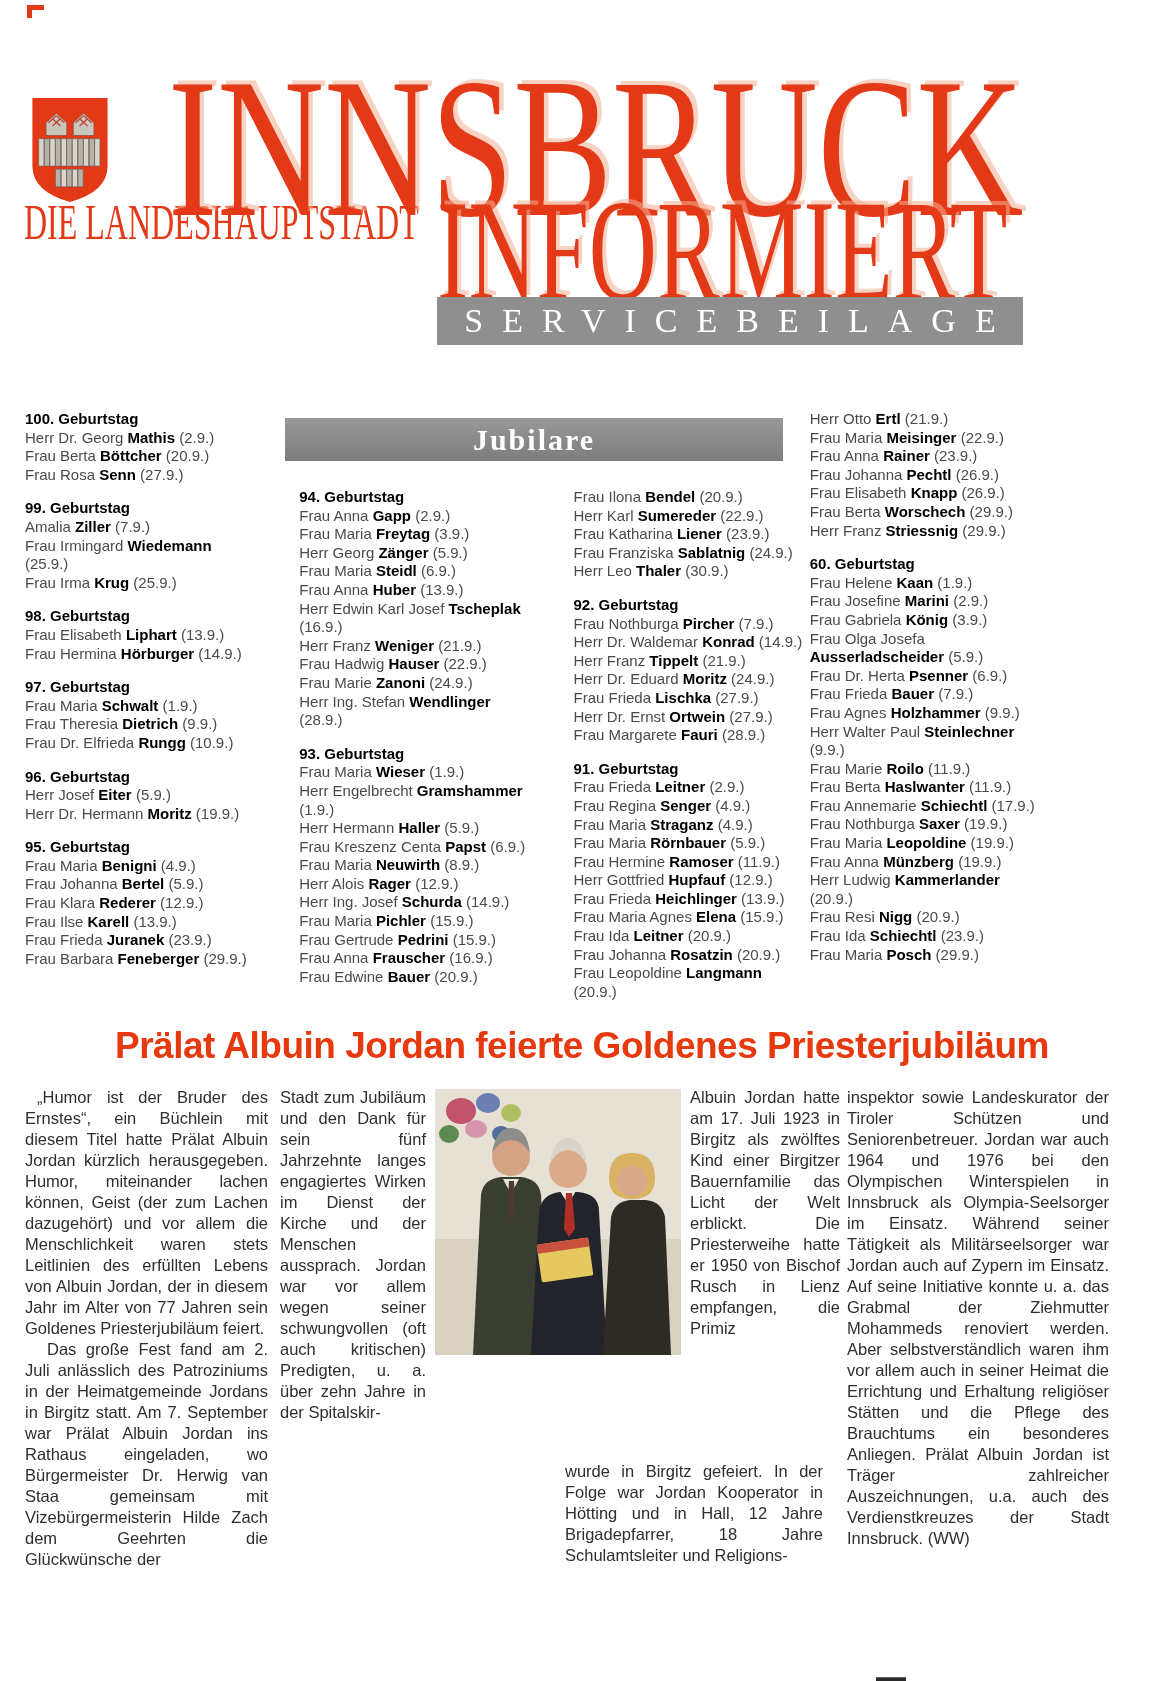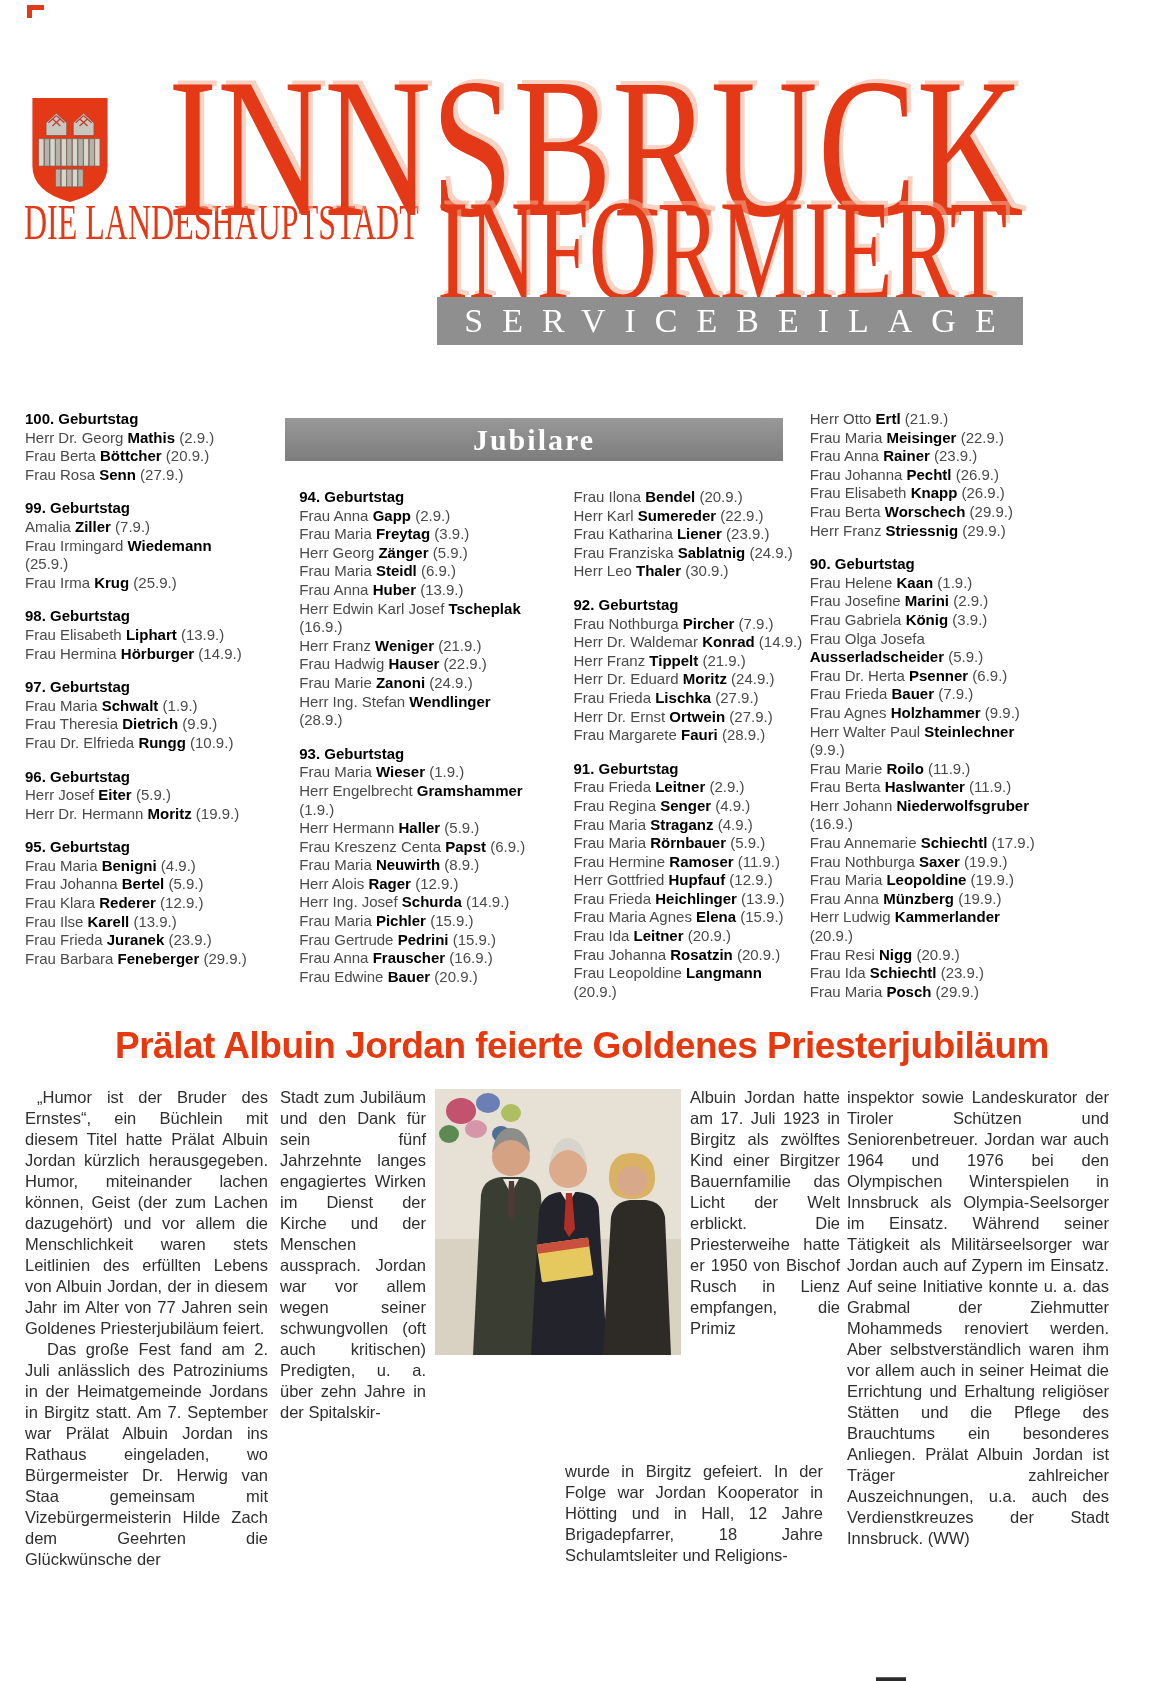--- a/index.html
+++ b/index.html
@@ -227,32 +227,31 @@
           <div class="jb-block">
             <div class="jb-entry"><span>Herr Otto </span><span class="jb-name">Ertl</span><span> (21.9.)</span></div>
             <div class="jb-entry"><span>Frau Maria </span><span class="jb-name">Meisinger</span><span> (22.9.)</span></div>
             <div class="jb-entry"><span>Frau Anna </span><span class="jb-name">Rainer</span><span> (23.9.)</span></div>
             <div class="jb-entry"><span>Frau Johanna </span><span class="jb-name">Pechtl</span><span> (26.9.)</span></div>
             <div class="jb-entry"><span>Frau Elisabeth </span><span class="jb-name">Knapp</span><span> (26.9.)</span></div>
             <div class="jb-entry"><span>Frau Berta </span><span class="jb-name">Worschech</span><span> (29.9.)</span></div>
             <div class="jb-entry"><span>Herr Franz </span><span class="jb-name">Striessnig</span><span> (29.9.)</span></div>
           </div>
           <div class="jb-block">
-            <div class="jb-heading">90. Geburtstag</div>
+            <div class="jb-heading">60. Geburtstag</div>
             <div class="jb-entry"><span>Frau Helene </span><span class="jb-name">Kaan</span><span> (1.9.)</span></div>
             <div class="jb-entry"><span>Frau Josefine </span><span class="jb-name">Marini</span><span> (2.9.)</span></div>
             <div class="jb-entry"><span>Frau Gabriela </span><span class="jb-name">König</span><span> (3.9.)</span></div>
             <div class="jb-entry"><span>Frau Olga Josefa </span><span class="jb-name">Ausserladscheider</span><span> (5.9.)</span></div>
             <div class="jb-entry"><span>Frau Dr. Herta </span><span class="jb-name">Psenner</span><span> (6.9.)</span></div>
             <div class="jb-entry"><span>Frau Frieda </span><span class="jb-name">Bauer</span><span> (7.9.)</span></div>
             <div class="jb-entry"><span>Frau Agnes </span><span class="jb-name">Holzhammer</span><span> (9.9.)</span></div>
             <div class="jb-entry"><span>Herr Walter Paul </span><span class="jb-name">Steinlechner</span><span> (9.9.)</span></div>
             <div class="jb-entry"><span>Frau Marie </span><span class="jb-name">Roilo</span><span> (11.9.)</span></div>
             <div class="jb-entry"><span>Frau Berta </span><span class="jb-name">Haslwanter</span><span> (11.9.)</span></div>
-            <div class="jb-entry"><span>Herr Johann </span><span class="jb-name">Niederwolfsgruber</span><span> (16.9.)</span></div>
             <div class="jb-entry"><span>Frau Annemarie </span><span class="jb-name">Schiechtl</span><span> (17.9.)</span></div>
             <div class="jb-entry"><span>Frau Nothburga </span><span class="jb-name">Saxer</span><span> (19.9.)</span></div>
             <div class="jb-entry"><span>Frau Maria </span><span class="jb-name">Leopoldine</span><span> (19.9.)</span></div>
             <div class="jb-entry"><span>Frau Anna </span><span class="jb-name">Münzberg</span><span> (19.9.)</span></div>
             <div class="jb-entry"><span>Herr Ludwig </span><span class="jb-name">Kammerlander</span><span> (20.9.)</span></div>
             <div class="jb-entry"><span>Frau Resi </span><span class="jb-name">Nigg</span><span> (20.9.)</span></div>
             <div class="jb-entry"><span>Frau Ida </span><span class="jb-name">Schiechtl</span><span> (23.9.)</span></div>
             <div class="jb-entry"><span>Frau Maria </span><span class="jb-name">Posch</span><span> (29.9.)</span></div>
           </div>
         </div>

